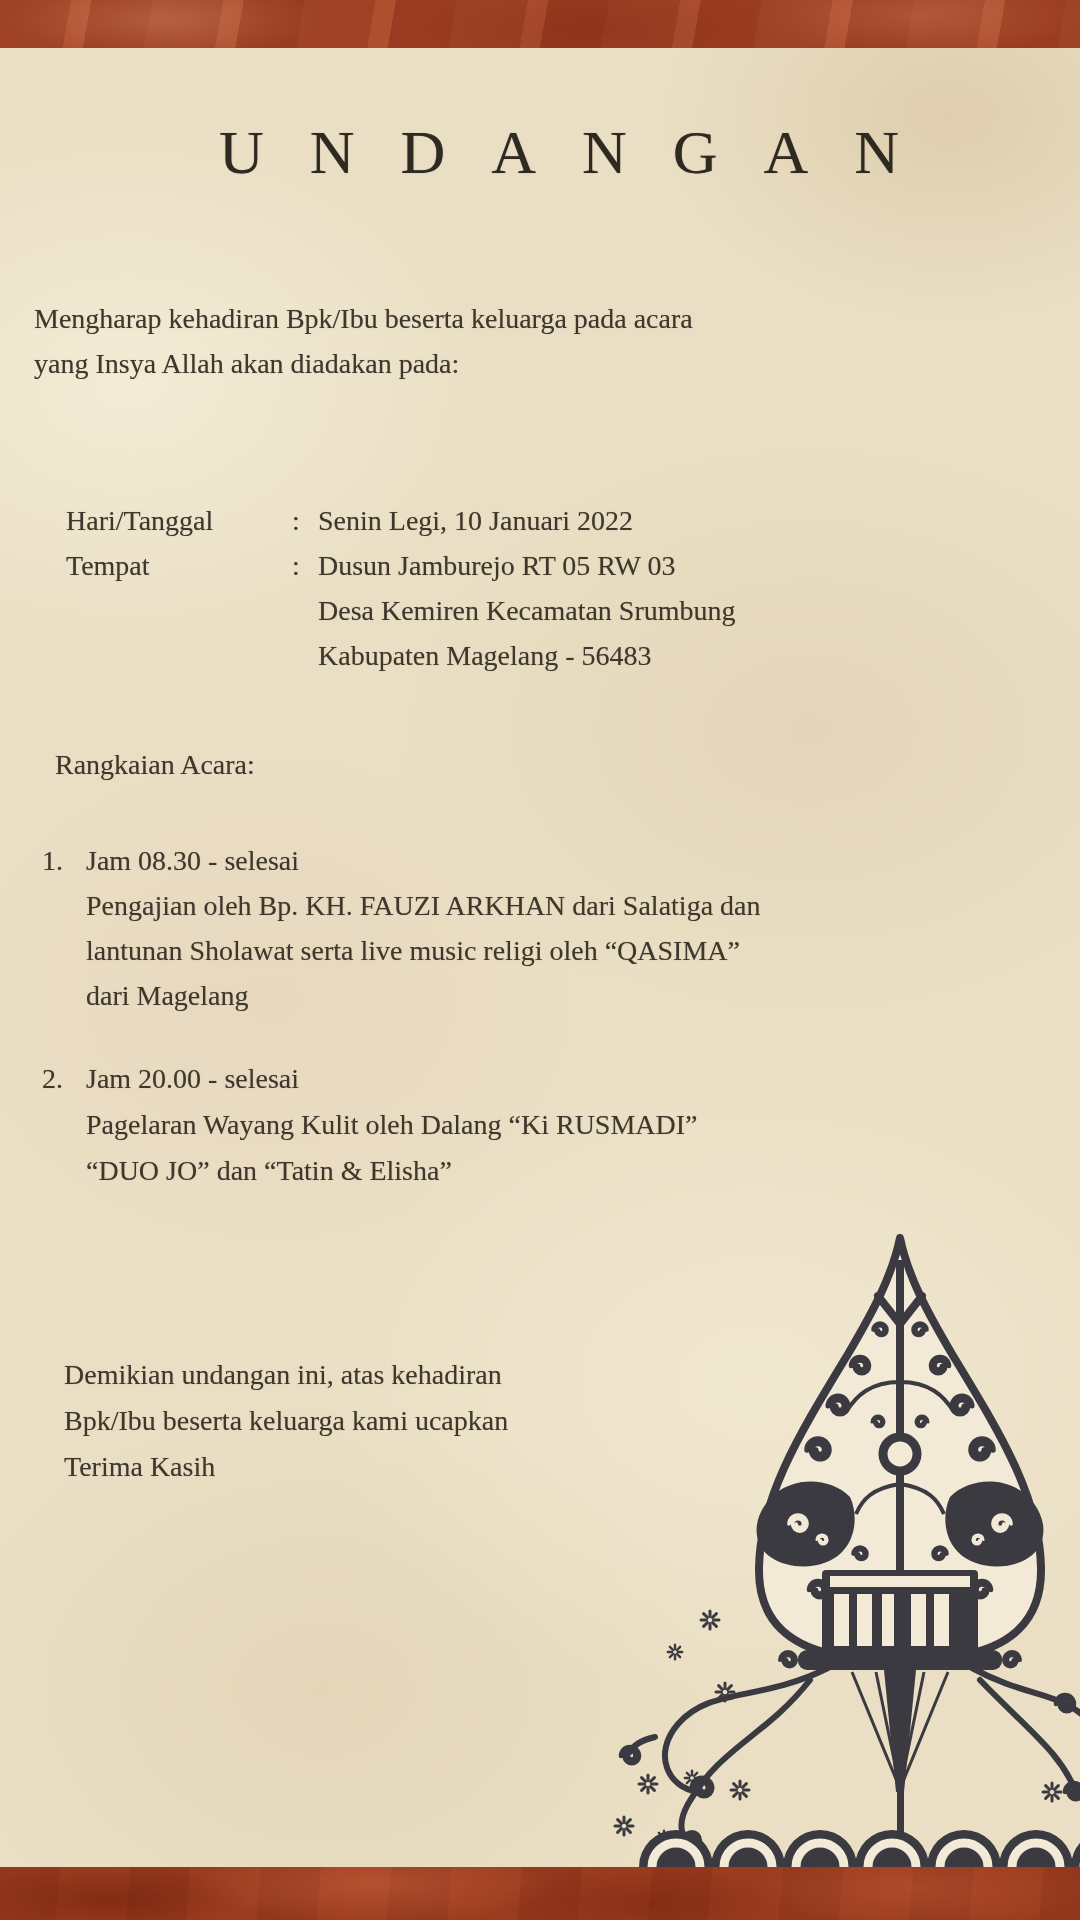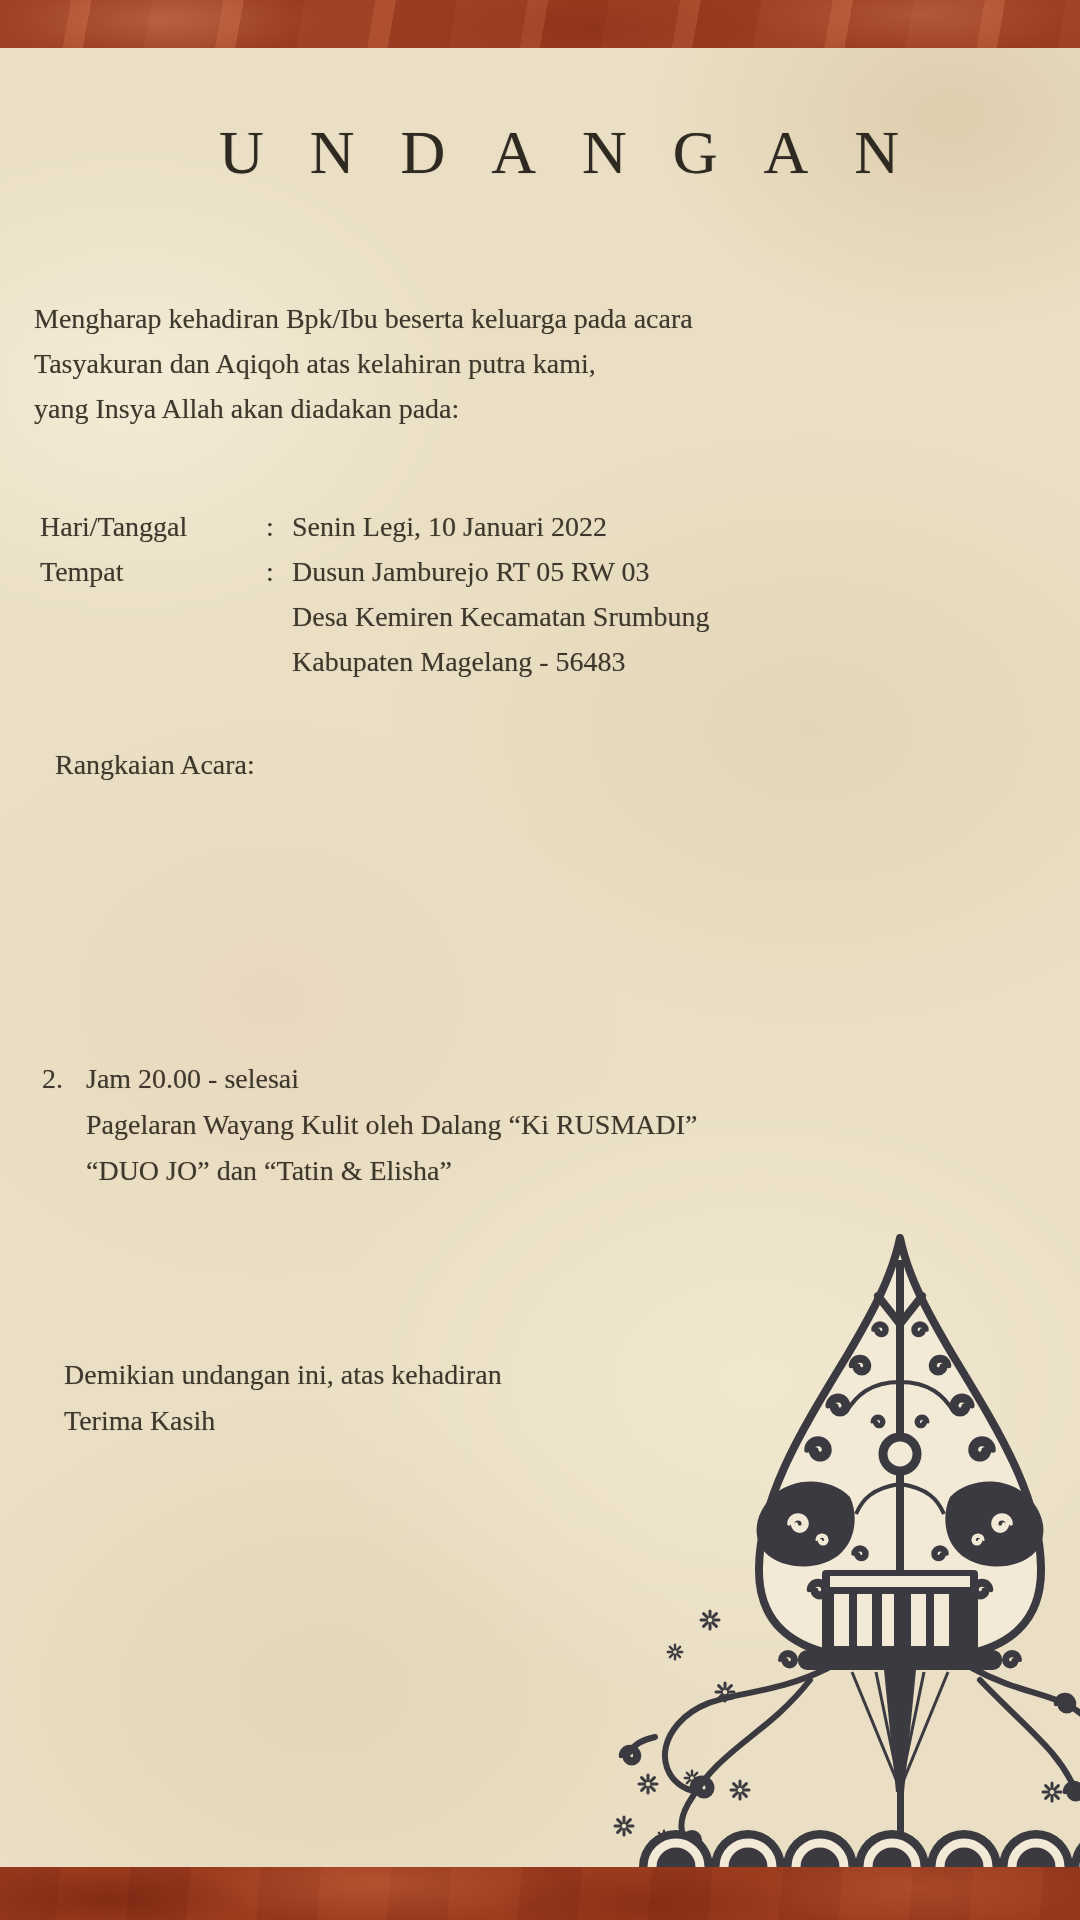--- a/index.html
+++ b/index.html
@@ -35,21 +35,21 @@
       repeating-linear-gradient(95deg, rgba(120,40,20,.25) 0 60px, rgba(120,40,20,0) 60px 130px),
       #9c3c1f;
   }
   .title{
     position:absolute;top:110px;left:0;width:100%;box-sizing:border-box;
     text-align:center;font-size:62px;line-height:84px;letter-spacing:46px;padding-left:28px;
     color:#2e2a22;text-shadow:0 0 1px rgba(46,42,34,.5);margin-left:28px;
   }
   .txt{font-size:28px;line-height:45px;text-shadow:0 0 1px rgba(62,55,44,.35);}
   .intro{position:absolute;left:34px;top:296px;}
-  .details{position:absolute;left:40px;top:498px;margin-top:6px;}
+  .details{position:absolute;left:66px;top:498px;}
   .drow{display:grid;grid-template-columns:226px 26px auto;}
   .agenda-heading{position:absolute;left:55px;top:742px;text-align:center;}
   .item{position:absolute;}
   .item-1{left:42px;top:838px;}
   .item-2{left:42px;top:1056px;line-height:46px;}
   .num{display:inline-block;width:44px;}
   .idesc{margin-left:44px;}
   .closing{position:absolute;left:64px;top:1352px;line-height:46px;}
   .gunungan{position:absolute;left:560px;top:1232px;width:520px;height:640px;}
 </style>
@@ -57,21 +57,20 @@
 <body>
 
 <div class="page">
 
   <div class="band band-top"></div>
 
   <div class="title">UNDANGAN</div>
 
   <div class="intro txt">
     <div>Mengharap kehadiran Bpk/Ibu beserta keluarga pada acara</div>
-    <div>Tasyakuran dan Aqiqoh atas kelahiran putra kami,</div>
     <div>yang Insya Allah akan diadakan pada:</div>
   </div>
 
   <div class="details txt">
     <div class="drow">
       <div>Hari/Tanggal</div>
       <div>:</div>
       <div>Senin Legi, 10 Januari 2022</div>
     </div>
     <div class="drow">
@@ -80,33 +79,44 @@
       <div>
         <div>Dusun Jamburejo RT 05 RW 03</div>
         <div>Desa Kemiren Kecamatan Srumbung</div>
         <div>Kabupaten Magelang - 56483</div>
       </div>
     </div>
   </div>
 
   <div class="agenda-heading txt">Rangkaian Acara:</div>
 
+  <div class="item item-1 txt">
+    <div>
+      <span class="num">1.</span><span>Jam 08.30 - selesai</span>
+    </div>
+    <div class="idesc">
+      <div>Pengajian oleh Bp. KH. FAUZI ARKHAN dari Salatiga dan</div>
+      <div>lantunan Sholawat serta live music religi oleh “QASIMA”</div>
+      <div>dari Magelang</div>
+    </div>
+  </div>
 
   <div class="item item-2 txt">
     <div>
       <span class="num">2.</span><span>Jam 20.00 - selesai</span>
     </div>
     <div class="idesc">
       <div>Pagelaran Wayang Kulit oleh Dalang “Ki RUSMADI”</div>
       <div>“DUO JO” dan “Tatin &amp; Elisha”</div>
     </div>
   </div>
 
   <div class="closing txt">
     <div>Demikian undangan ini, atas kehadiran</div>
+    <div>Bpk/Ibu beserta keluarga kami ucapkan</div>
     <div>Terima Kasih</div>
   </div>
 
   <svg class="gunungan" viewBox="0 0 520 640" xmlns="http://www.w3.org/2000/svg">
     <defs>
       <path id="sp" d="M-10,0 a10,10 0 1 1 20,0 a8,8 0 1 1 -16,0 a6,6 0 1 1 12,0 a4,4 0 1 1 -8,0" fill="none" stroke-linecap="round"></path>
       <g id="fl" stroke-linecap="round">
         <line x1="0" y1="-9" x2="0" y2="-3.5"></line>
           <line x1="0" y1="3.5" x2="0" y2="9"></line>
         <line x1="-9" y1="0" x2="-3.5" y2="0"></line>

